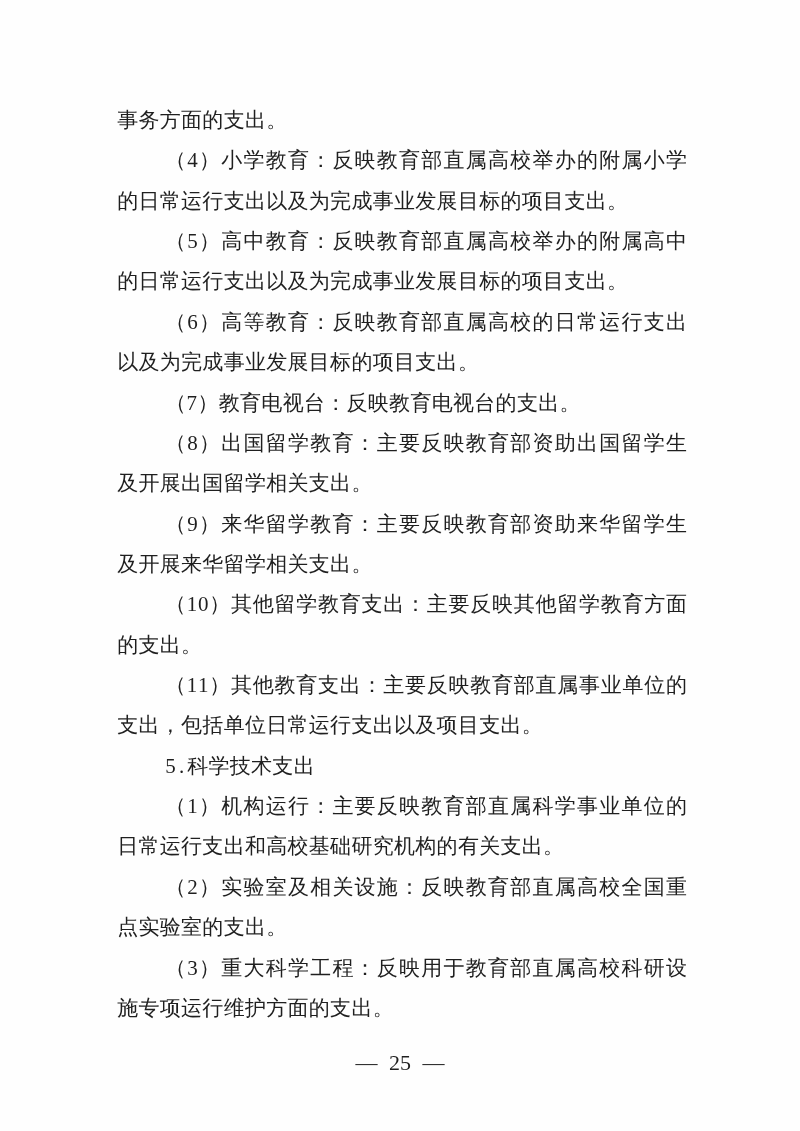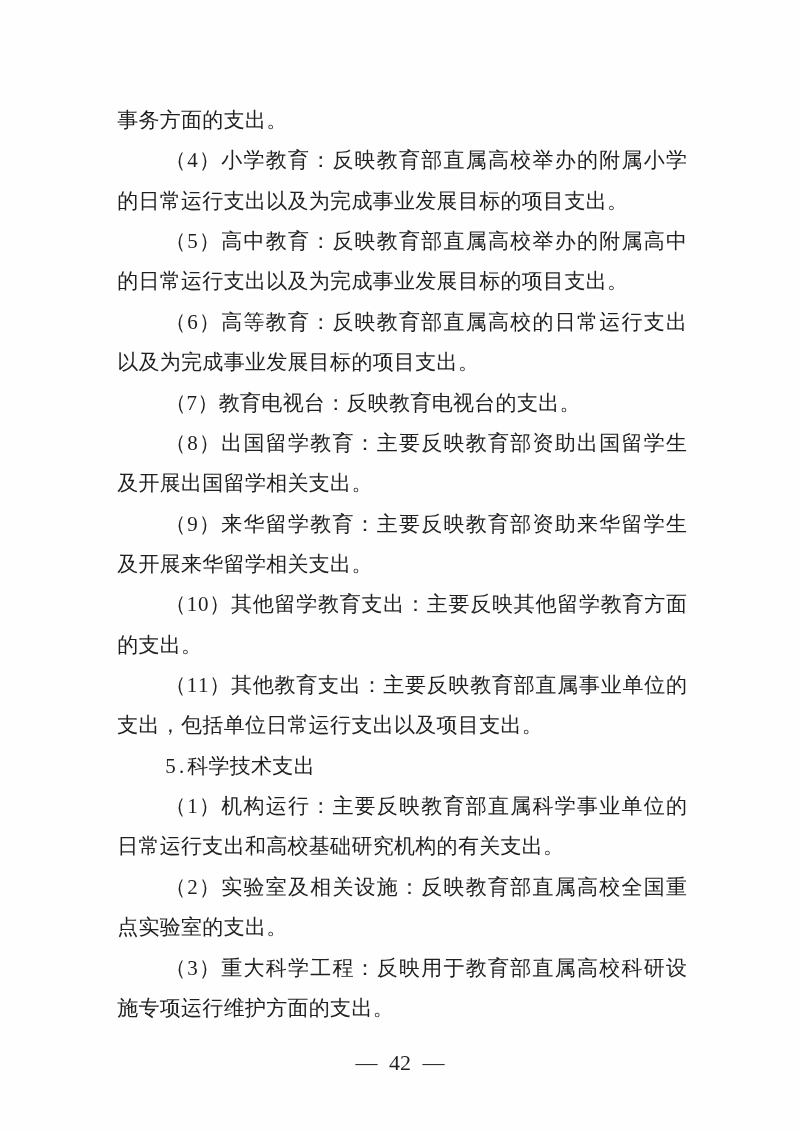--- a/index.html
+++ b/index.html
@@ -88,15 +88,15 @@
       <div class="line"><span class="ch">支</span><span class="ch">出</span><span class="ch">，</span><span class="ch">包</span><span class="ch">括</span><span class="ch">单</span><span class="ch">位</span><span class="ch">日</span><span class="ch">常</span><span class="ch">运</span><span class="ch">行</span><span class="ch">支</span><span class="ch">出</span><span class="ch">以</span><span class="ch">及</span><span class="ch">项</span><span class="ch">目</span><span class="ch">支</span><span class="ch">出</span><span class="ch">。</span></div>
       <div class="line indent"><span class="ch half">5</span><span class="ch half">.</span><span class="ch">科</span><span class="ch">学</span><span class="ch">技</span><span class="ch">术</span><span class="ch">支</span><span class="ch">出</span></div>
       <div class="line indent justify"><span class="ch">（</span><span class="ch half">1</span><span class="ch">）</span><span class="ch">机</span><span class="ch">构</span><span class="ch">运</span><span class="ch">行</span><span class="ch">：</span><span class="ch">主</span><span class="ch">要</span><span class="ch">反</span><span class="ch">映</span><span class="ch">教</span><span class="ch">育</span><span class="ch">部</span><span class="ch">直</span><span class="ch">属</span><span class="ch">科</span><span class="ch">学</span><span class="ch">事</span><span class="ch">业</span><span class="ch">单</span><span class="ch">位</span><span class="ch">的</span></div>
       <div class="line"><span class="ch">日</span><span class="ch">常</span><span class="ch">运</span><span class="ch">行</span><span class="ch">支</span><span class="ch">出</span><span class="ch">和</span><span class="ch">高</span><span class="ch">校</span><span class="ch">基</span><span class="ch">础</span><span class="ch">研</span><span class="ch">究</span><span class="ch">机</span><span class="ch">构</span><span class="ch">的</span><span class="ch">有</span><span class="ch">关</span><span class="ch">支</span><span class="ch">出</span><span class="ch">。</span></div>
       <div class="line indent justify"><span class="ch">（</span><span class="ch half">2</span><span class="ch">）</span><span class="ch">实</span><span class="ch">验</span><span class="ch">室</span><span class="ch">及</span><span class="ch">相</span><span class="ch">关</span><span class="ch">设</span><span class="ch">施</span><span class="ch">：</span><span class="ch">反</span><span class="ch">映</span><span class="ch">教</span><span class="ch">育</span><span class="ch">部</span><span class="ch">直</span><span class="ch">属</span><span class="ch">高</span><span class="ch">校</span><span class="ch">全</span><span class="ch">国</span><span class="ch">重</span></div>
       <div class="line"><span class="ch">点</span><span class="ch">实</span><span class="ch">验</span><span class="ch">室</span><span class="ch">的</span><span class="ch">支</span><span class="ch">出</span><span class="ch">。</span></div>
       <div class="line indent justify"><span class="ch">（</span><span class="ch half">3</span><span class="ch">）</span><span class="ch">重</span><span class="ch">大</span><span class="ch">科</span><span class="ch">学</span><span class="ch">工</span><span class="ch">程</span><span class="ch">：</span><span class="ch">反</span><span class="ch">映</span><span class="ch">用</span><span class="ch">于</span><span class="ch">教</span><span class="ch">育</span><span class="ch">部</span><span class="ch">直</span><span class="ch">属</span><span class="ch">高</span><span class="ch">校</span><span class="ch">科</span><span class="ch">研</span><span class="ch">设</span></div>
       <div class="line"><span class="ch">施</span><span class="ch">专</span><span class="ch">项</span><span class="ch">运</span><span class="ch">行</span><span class="ch">维</span><span class="ch">护</span><span class="ch">方</span><span class="ch">面</span><span class="ch">的</span><span class="ch">支</span><span class="ch">出</span><span class="ch">。</span></div>
     </div>
   <div class="footer">
-    <span>— 42 —</span>
+    <span>— 25 —</span>
   </div>
 </div>
 
 </body></html>

